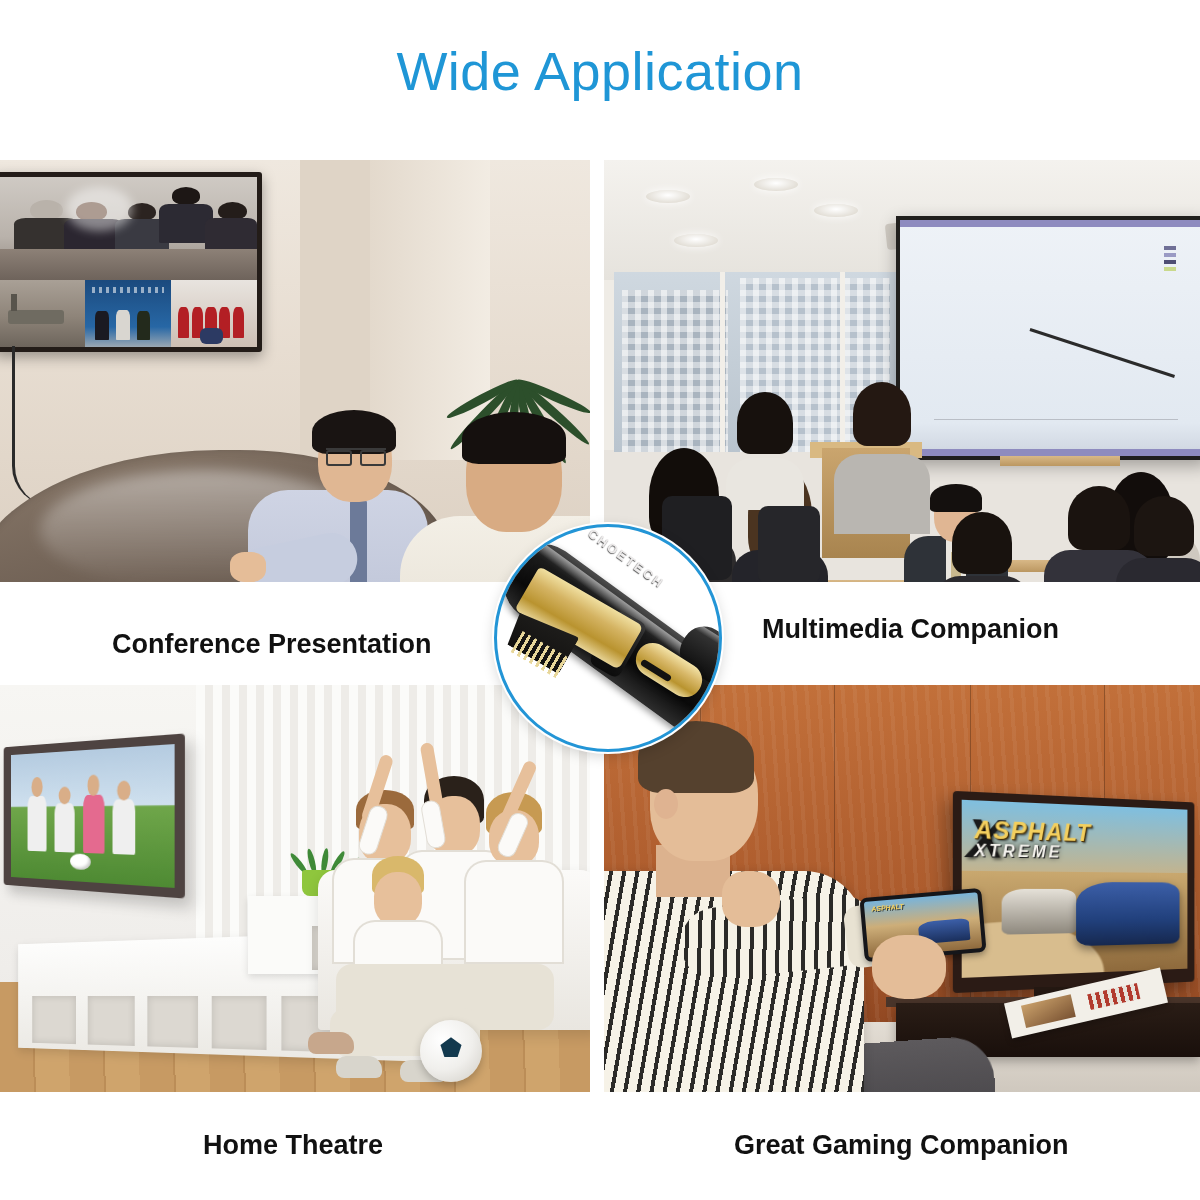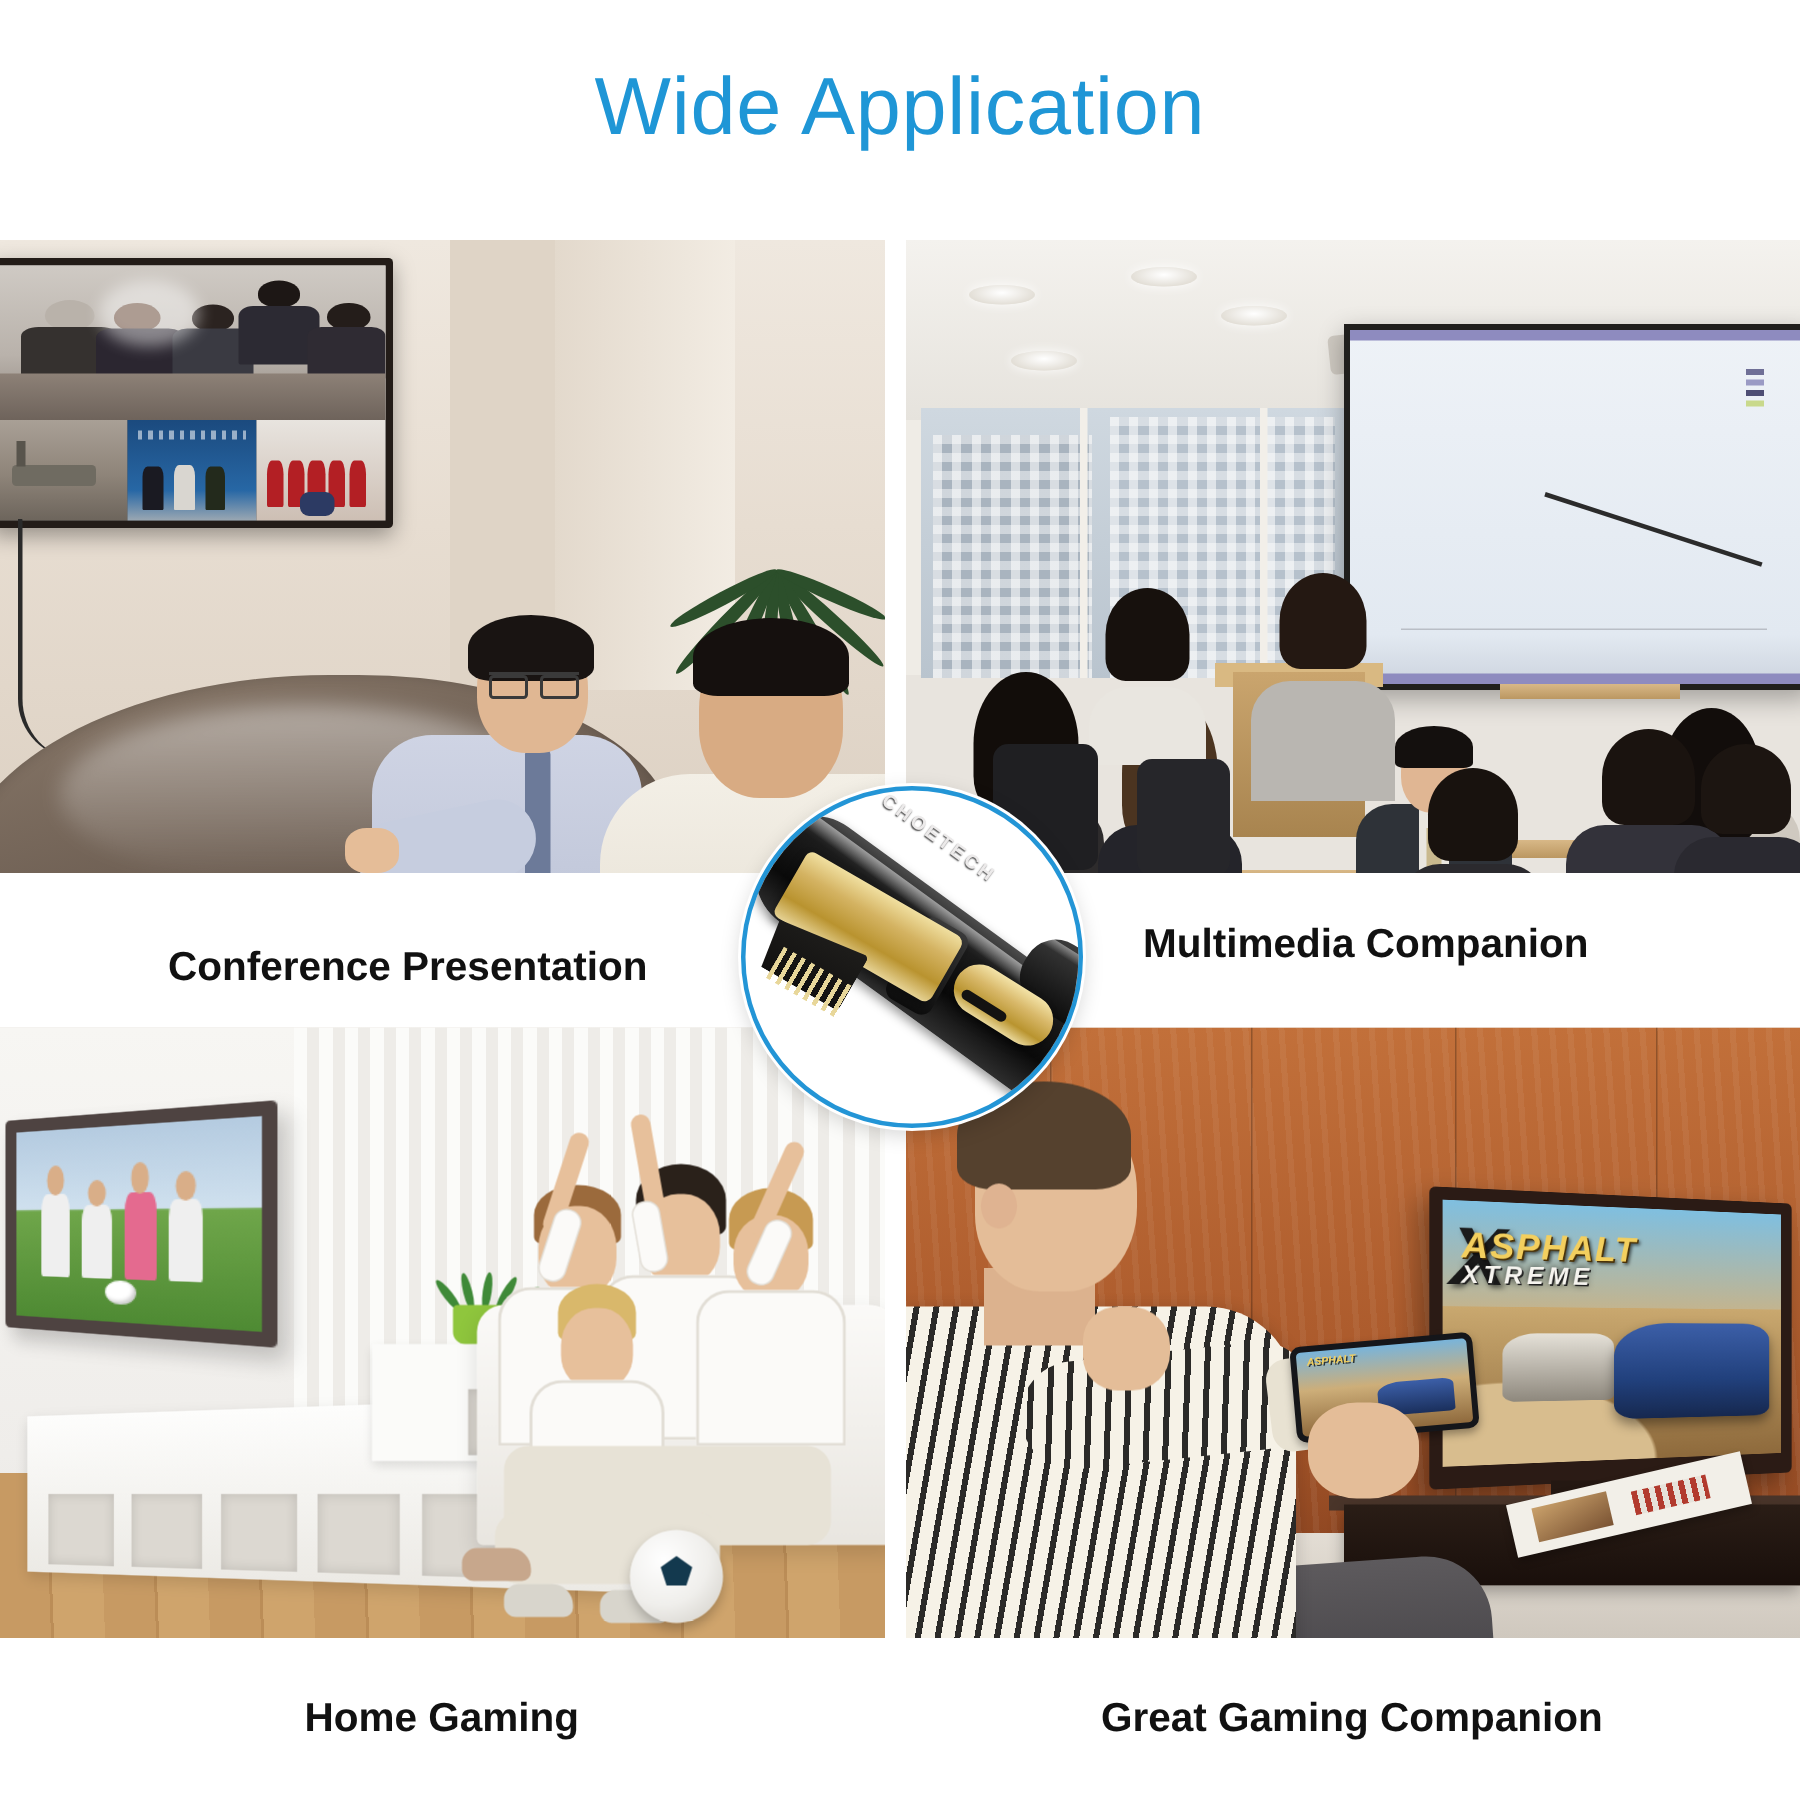--- a/index.html
+++ b/index.html
@@ -632,14 +632,14 @@
     <div class="hdmi-pins"></div>
     <div class="usbc-neck"></div>
     <div class="usbc-gloss"></div>
     <div class="usbc"></div>
     <div class="usbc-slot"></div>
   </div>
 </div>
 
 <div class="cap cap-tl">Conference Presentation</div>
 <div class="cap cap-tr">Multimedia Companion</div>
-<div class="cap cap-bl">Home Gaming</div>
+<div class="cap cap-bl">Home Theatre</div>
 <div class="cap cap-br">Great Gaming Companion</div>
 
 </body></html>

